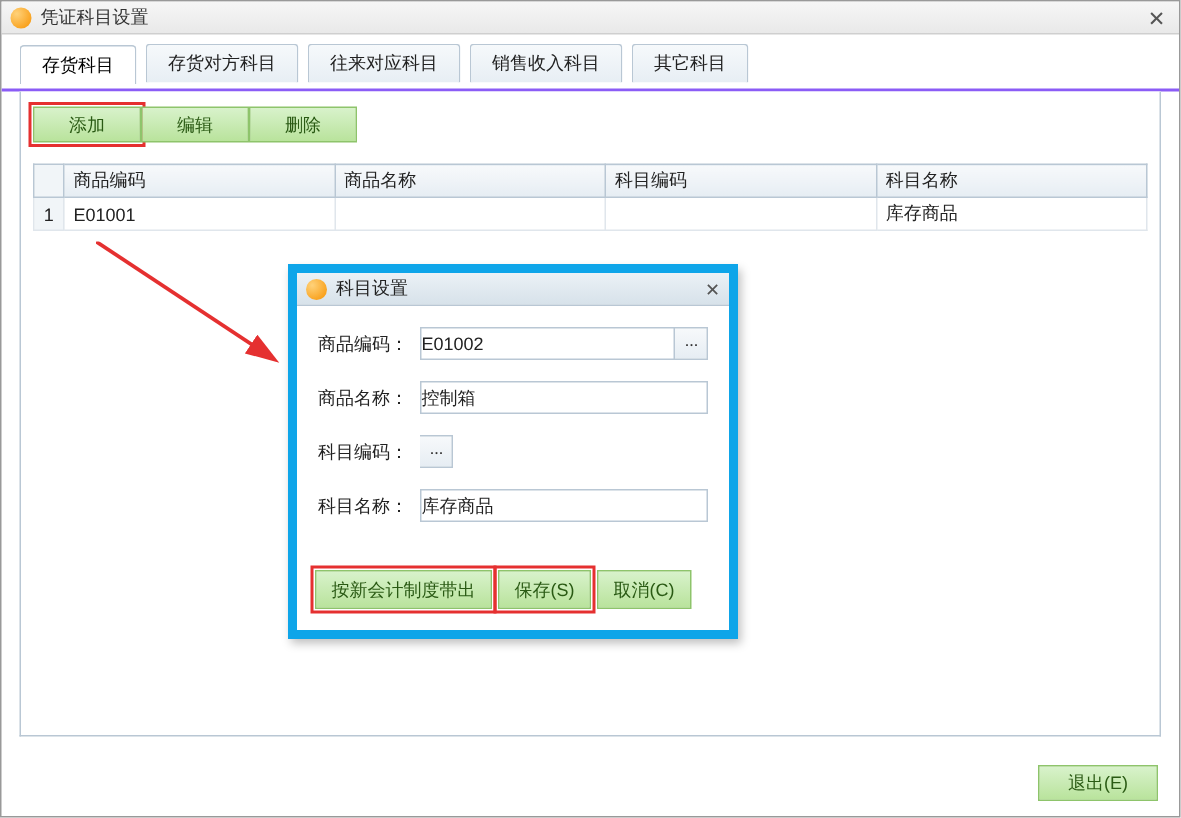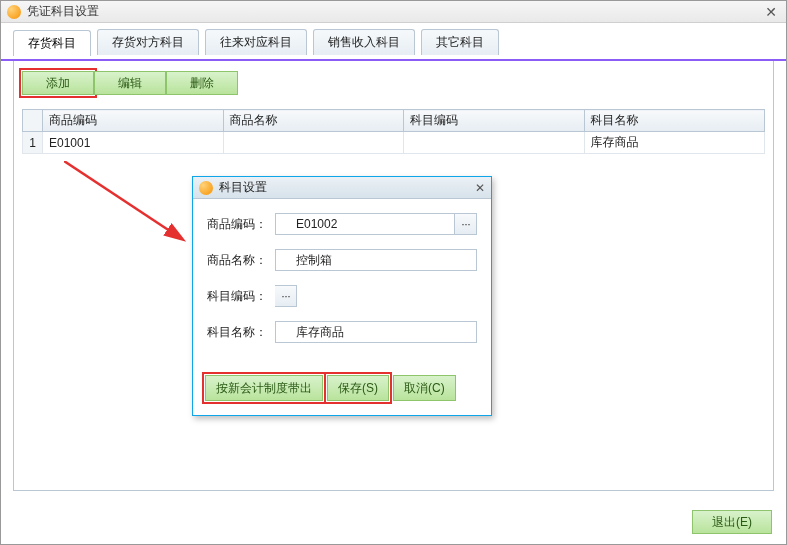--- a/index.html
+++ b/index.html
@@ -21,30 +21,30 @@
   .red-box { outline: 2px solid #e53030; outline-offset: 1px; }
 
   .grid { position: absolute; left: 8px; right: 8px; top: 48px; }
   .grid table { width: 100%; border-collapse: collapse; }
   .grid th { background: linear-gradient(#f7f9fb,#e6edf3); border: 1px solid #b9c7d4; padding: 2px 6px; text-align: left; font-weight: normal; color: #222; height: 20px; }
   .grid td { border: 1px solid #e0e6ec; padding: 2px 6px; color: #222; height: 18px; }
   .grid th:first-child, .grid td:first-child { width: 20px; text-align: center; background: #f1f5f8; }
 
   .arrow { position: absolute; left: 50px; top: 100px; pointer-events: none; }
 
-  .dialog { position: absolute; left: 178px; top: 115px; width: 300px; background: #fff; border: 1px solid #0ea5e9; box-shadow: 2px 3px 6px rgba(0,0,0,.25); }
+  .dialog { position: absolute; left: 178px; top: 115px; width: 300px; background: #fff; border: 6px solid #0ea5e9; box-shadow: 2px 3px 6px rgba(0,0,0,.25); }
   .dlg-title { height: 22px; background: linear-gradient(#ebf1f6,#d7e2ea); display: flex; align-items: center; padding: 0 6px; border-bottom: 1px solid #b9c7d4; }
   .dlg-title .ticon { width: 14px; height: 14px; border-radius: 50%; background: radial-gradient(circle at 30% 30%, #ffd27a, #f79200); margin-right: 6px; }
   .dlg-title .dtxt { flex: 1; color: #222; }
   .dlg-title .close { color: #555; cursor: pointer; }
 
   .dlg-body { padding: 14px 14px 8px 14px; }
   .row { display: flex; align-items: center; margin-bottom: 14px; }
   .row label { width: 68px; color: #222; }
-  .row .val { flex: 1; height: 22px; border: 1px solid #b9c7d4; padding: 2px 20px; display: flex; align-items: center; color: #222; background: #fff; }
+  .row .val { flex: 1; height: 22px; border: 1px solid #b9c7d4; padding: 2px 0; display: flex; align-items: center; color: #222; background: #fff; }
   .row .lookup { width: 22px; height: 22px; border: 1px solid #b9c7d4; border-left: none; background: linear-gradient(#f7f9fb,#e6edf3); display: flex; align-items: center; justify-content: center; cursor: pointer; color: #333; letter-spacing: -1px; }
 
   .dlg-foot { display: flex; justify-content: flex-start; gap: 4px; padding: 10px 12px 14px 12px; }
   .dbtn { height: 26px; padding: 0 10px; background: linear-gradient(#d8f2cb,#b9e39c); border: 1px solid #8ec46b; color: #2a5a14; cursor: pointer; }
 
   .footer { position: absolute; right: 14px; bottom: 10px; }
   .footer .gbtn { width: 80px; }
 </style>
 </head>
 <body>

